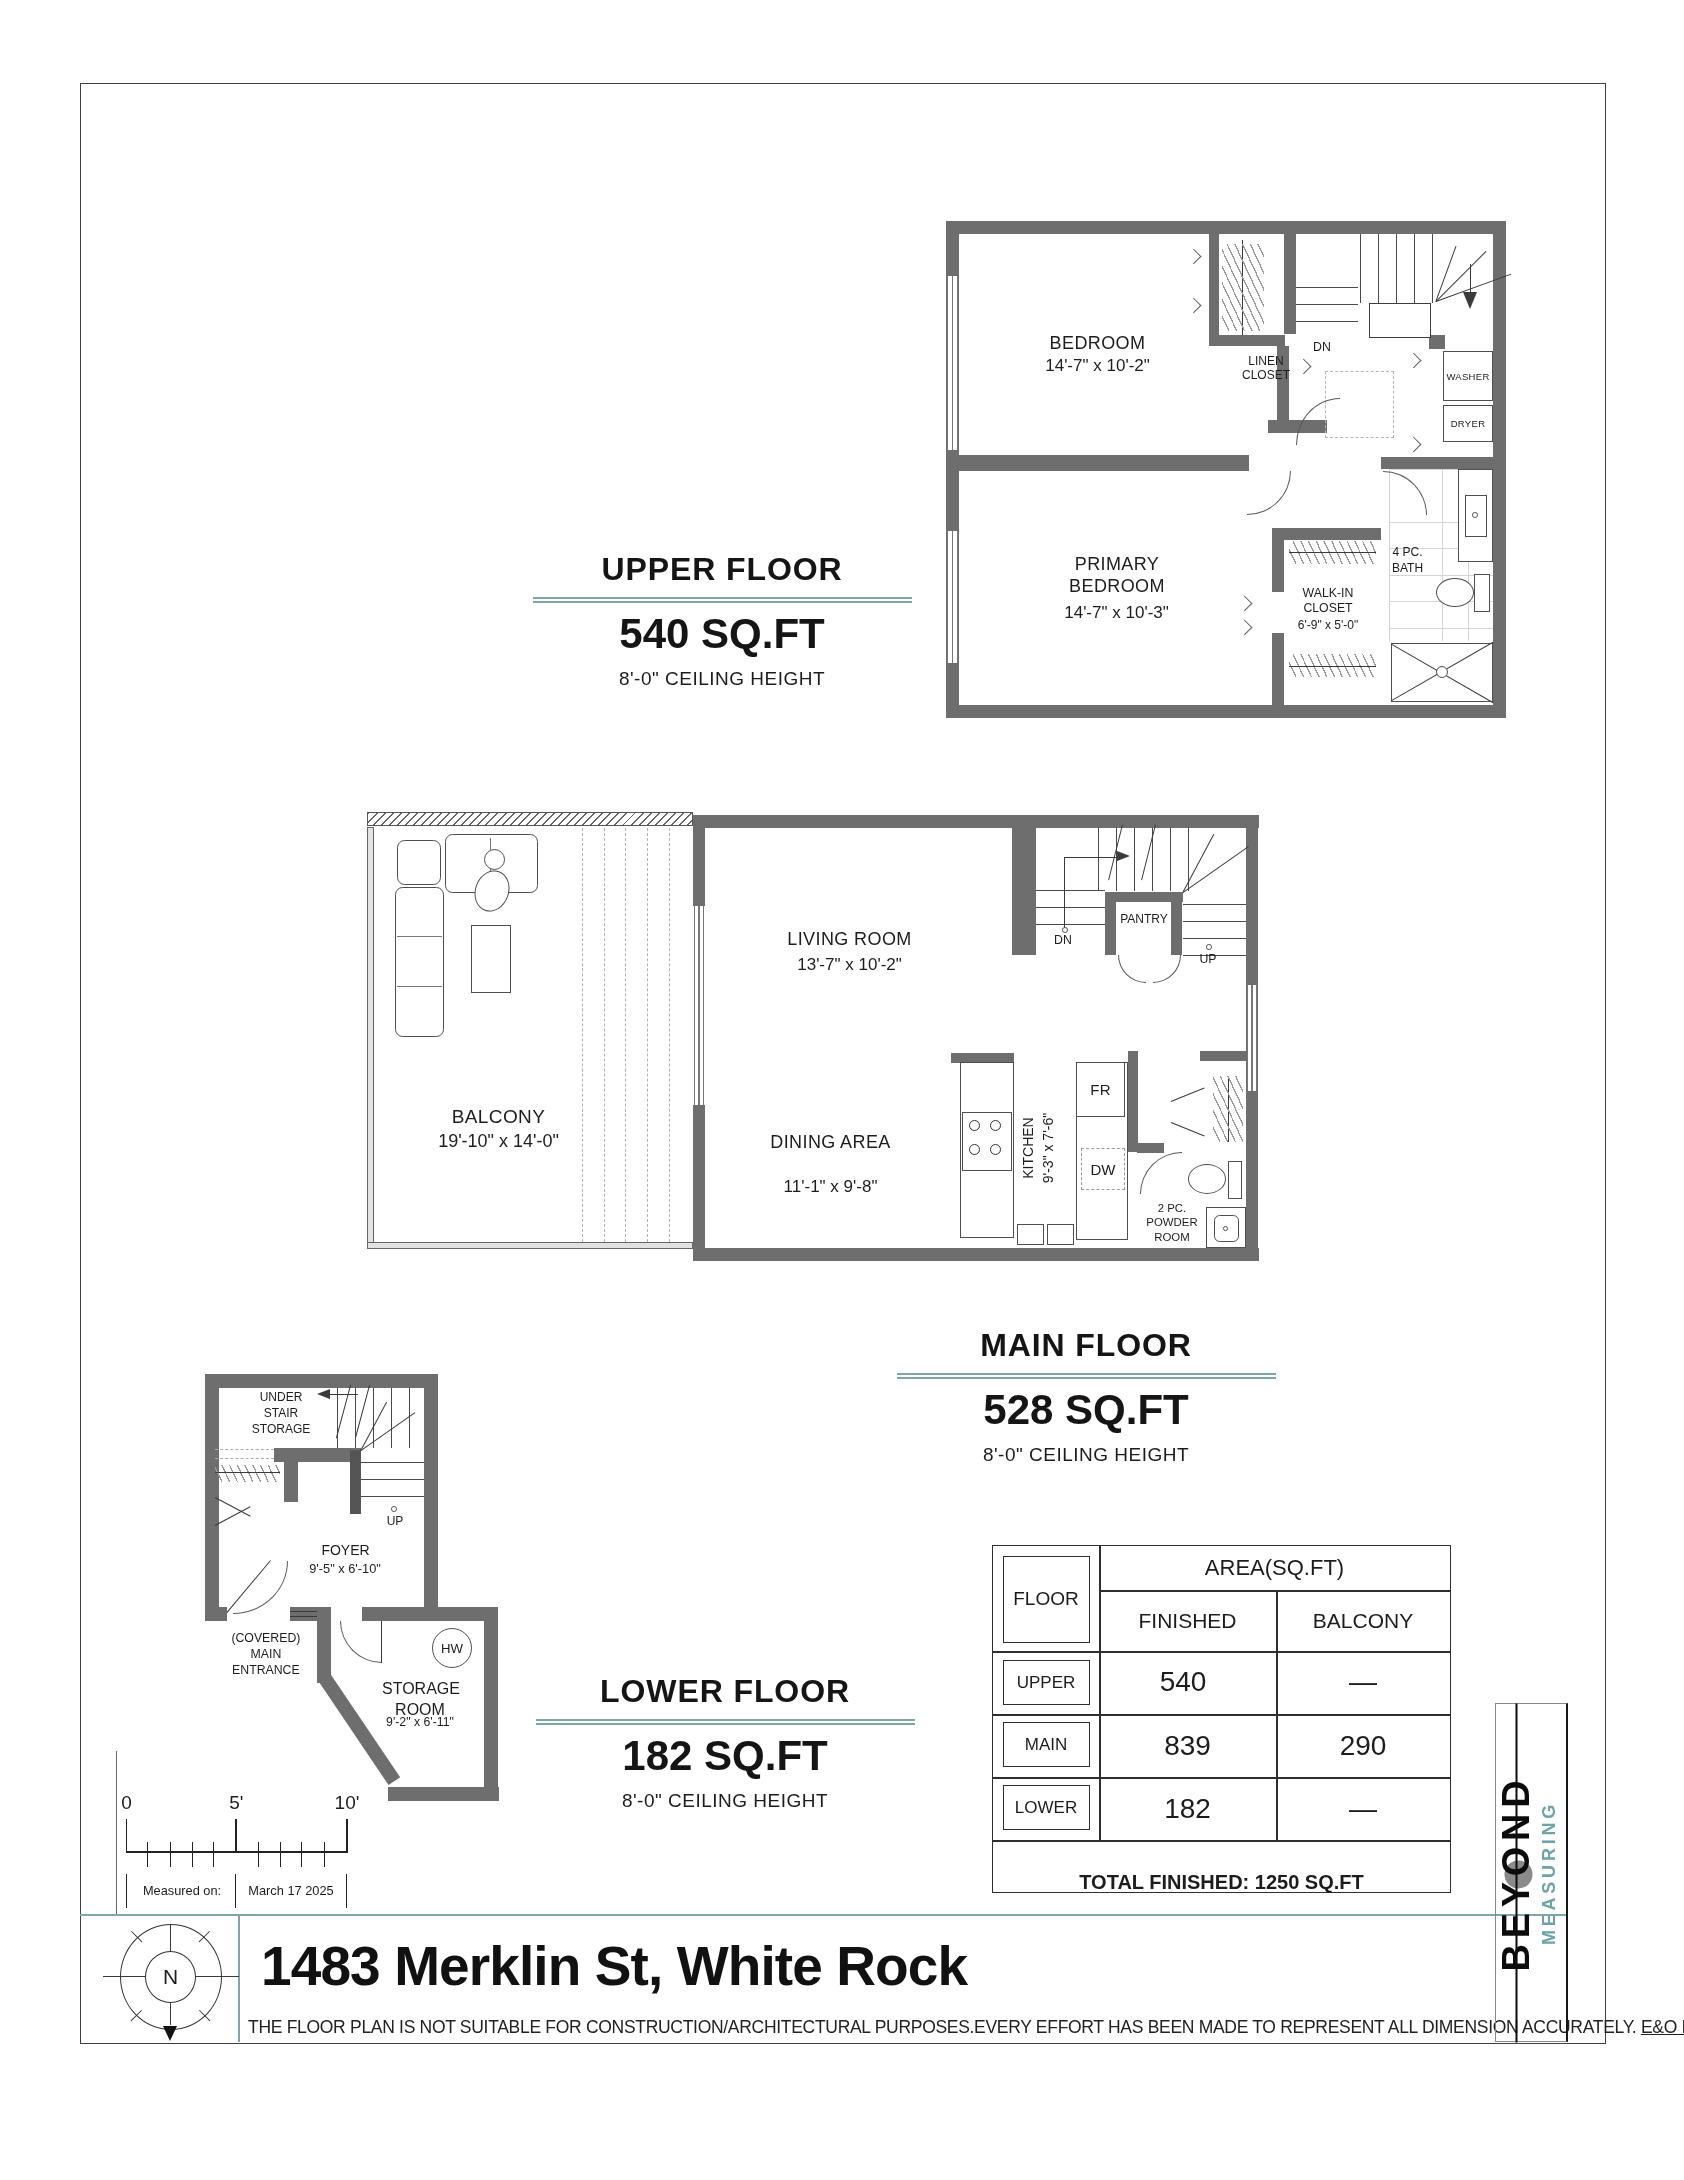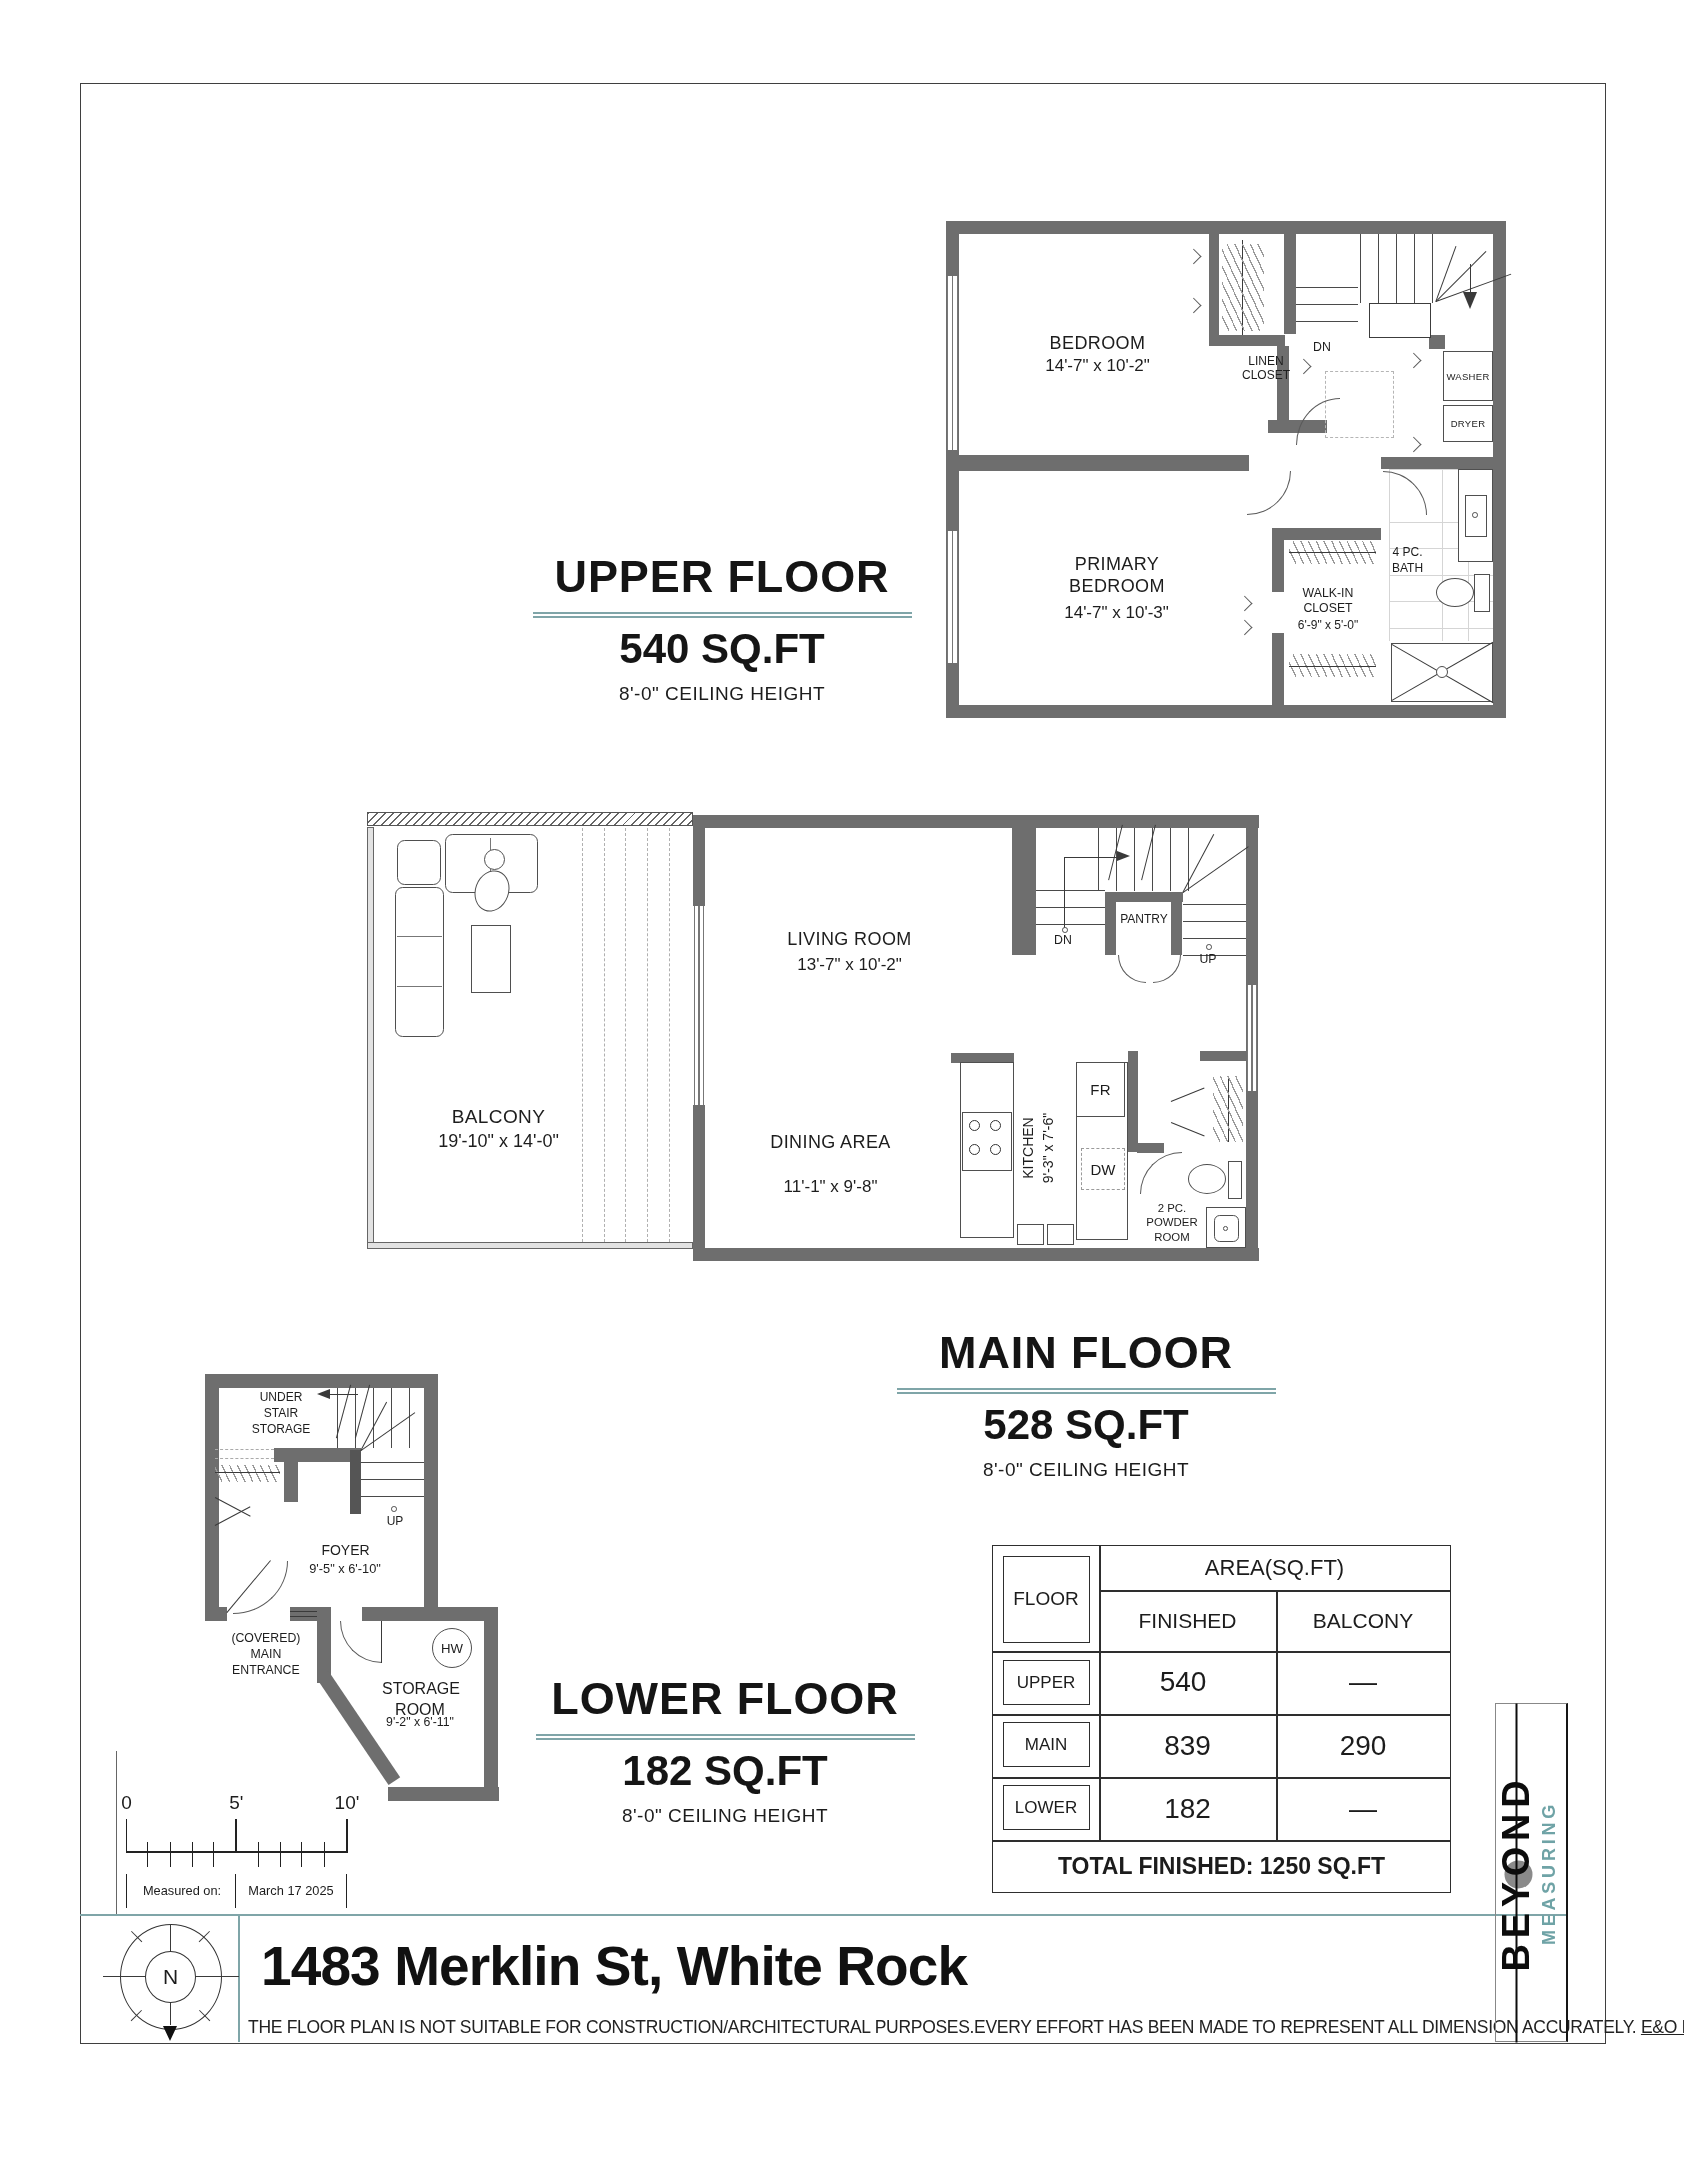--- a/index.html
+++ b/index.html
@@ -21,21 +21,21 @@
   .treads-v{position:absolute;background-image:repeating-linear-gradient(to right,#4a4a4a 0,#4a4a4a 1.4px,transparent 1.4px,transparent 18px)}
   .treads-h{position:absolute;background-image:repeating-linear-gradient(to bottom,#4a4a4a 0,#4a4a4a 1.4px,transparent 1.4px,transparent 17px)}
   .zig{position:absolute;background-image:repeating-linear-gradient(65deg,transparent 0,transparent 5.7px,#9a9a9a 5.7px,#9a9a9a 7px)}
   .hatch{position:absolute;background-color:#fff;border:1.4px solid #555;background-image:repeating-linear-gradient(135deg,#666 0,#666 1.4px,transparent 1.4px,transparent 5.7px)}
   .tile{position:absolute;background-image:repeating-linear-gradient(to bottom,#d5d5d5 0,#d5d5d5 0.9px,transparent 0.9px,transparent 26.5px),repeating-linear-gradient(to right,#d5d5d5 0,#d5d5d5 0.9px,transparent 0.9px,transparent 26.5px)}
   .winv{position:absolute;background:#fff;border-left:1.4px solid #777;border-right:1.4px solid #777;background-image:linear-gradient(90deg,transparent calc(50% - 0.7px),#777 calc(50% - 0.7px),#777 calc(50% + 0.7px),transparent 0)}
   .rail{position:absolute;background:#e2e2e2;border:0.9px solid #666}
   .appl{position:absolute;border:1.4px solid #4f4f4f;background:#fff;display:flex;align-items:center;justify-content:center;font-size:9.5px;letter-spacing:0.3px}
   .burner{position:absolute;width:11.4px;height:11.4px;border:1.4px solid #333;border-radius:50%;background:#fff}
   .sect{position:absolute;text-align:center}
-  .sect-title{font-size:45px;font-weight:600;letter-spacing:0.9px;color:#151515}
+  .sect-title{font-size:32px;font-weight:600;letter-spacing:0.9px;color:#151515}
   .sect-rule{width:379px;height:6.6px;margin:8.5px auto 0;border-top:2.4px solid #7fa5a8;border-bottom:2.4px solid #7fa5a8}
   .sect-area{font-size:42px;font-weight:600;margin-top:6.6px;color:#151515}
   .sect-ceiling{font-size:19px;margin-top:10.4px;letter-spacing:0.5px}
   .tblline{position:absolute;background:#2e2e2e}
   .cell{position:absolute;display:flex;align-items:center;justify-content:center}
   .innerbox{position:absolute;border:1.9px solid #2e2e2e;display:flex;align-items:center;justify-content:center}
   .num{font-size:28px}
   .tick{position:absolute;background:#222}
 </style>
 </head>
@@ -299,21 +299,21 @@
     <div class="cell num" style="left:283px;top:105px;width:174px;height:62px">—</div>
 
     <div class="innerbox" style="left:9.5px;top:176px;width:87px;height:45px;font-size:17px">MAIN</div>
     <div class="cell num" style="left:106px;top:168px;width:177px;height:63px">839</div>
     <div class="cell num" style="left:283px;top:168px;width:174px;height:63px">290</div>
 
     <div class="innerbox" style="left:9.5px;top:239px;width:87px;height:45px;font-size:17px">LOWER</div>
     <div class="cell num" style="left:106px;top:231px;width:177px;height:63px">182</div>
     <div class="cell num" style="left:283px;top:231px;width:174px;height:63px">—</div>
 
-    <div class="cell" style="left:0;top:296px;width:457px;height:48px;font-size:23px;font-weight:bold">TOTAL FINISHED: 1250 SQ.FT</div>
+    <div class="cell" style="left:0;top:312px;width:457px;height:48px;font-size:20px;font-weight:bold">TOTAL FINISHED: 1250 SQ.FT</div>
   </div>
 
   <div class="abs" style="left:116px;top:1751px;width:237px;height:164px">
     <div class="ln" style="left:0;top:0;width:1.4px;height:164px;background:#666"></div>
     <div class="lbl" style="left:0;top:40px;width:21px;font-size:19px">0</div>
     <div class="lbl" style="left:108px;top:40px;width:24.6px;font-size:19px">5'</div>
     <div class="lbl" style="left:216px;top:40px;width:30px;font-size:19px">10'</div>
     <div class="tick" style="left:9.5px;top:68px;width:1.9px;height:34px"></div>
     <div class="tick" style="left:119px;top:68px;width:1.9px;height:34px"></div>
     <div class="tick" style="left:230px;top:68px;width:1.9px;height:34px"></div>

